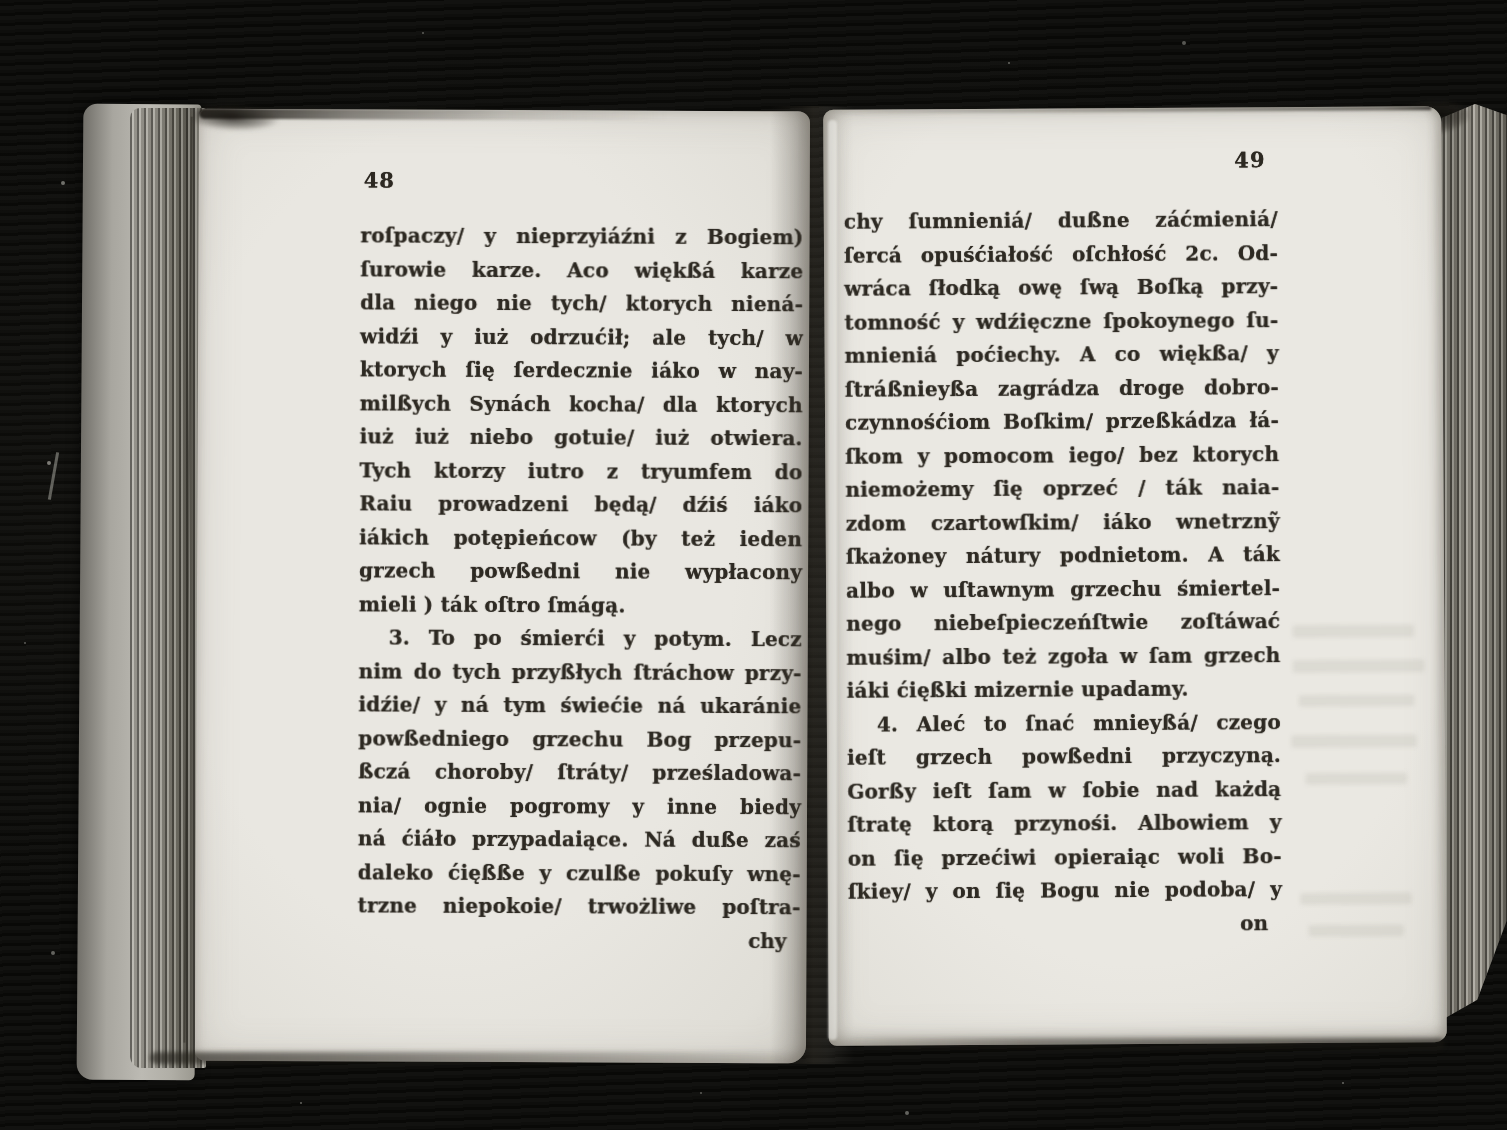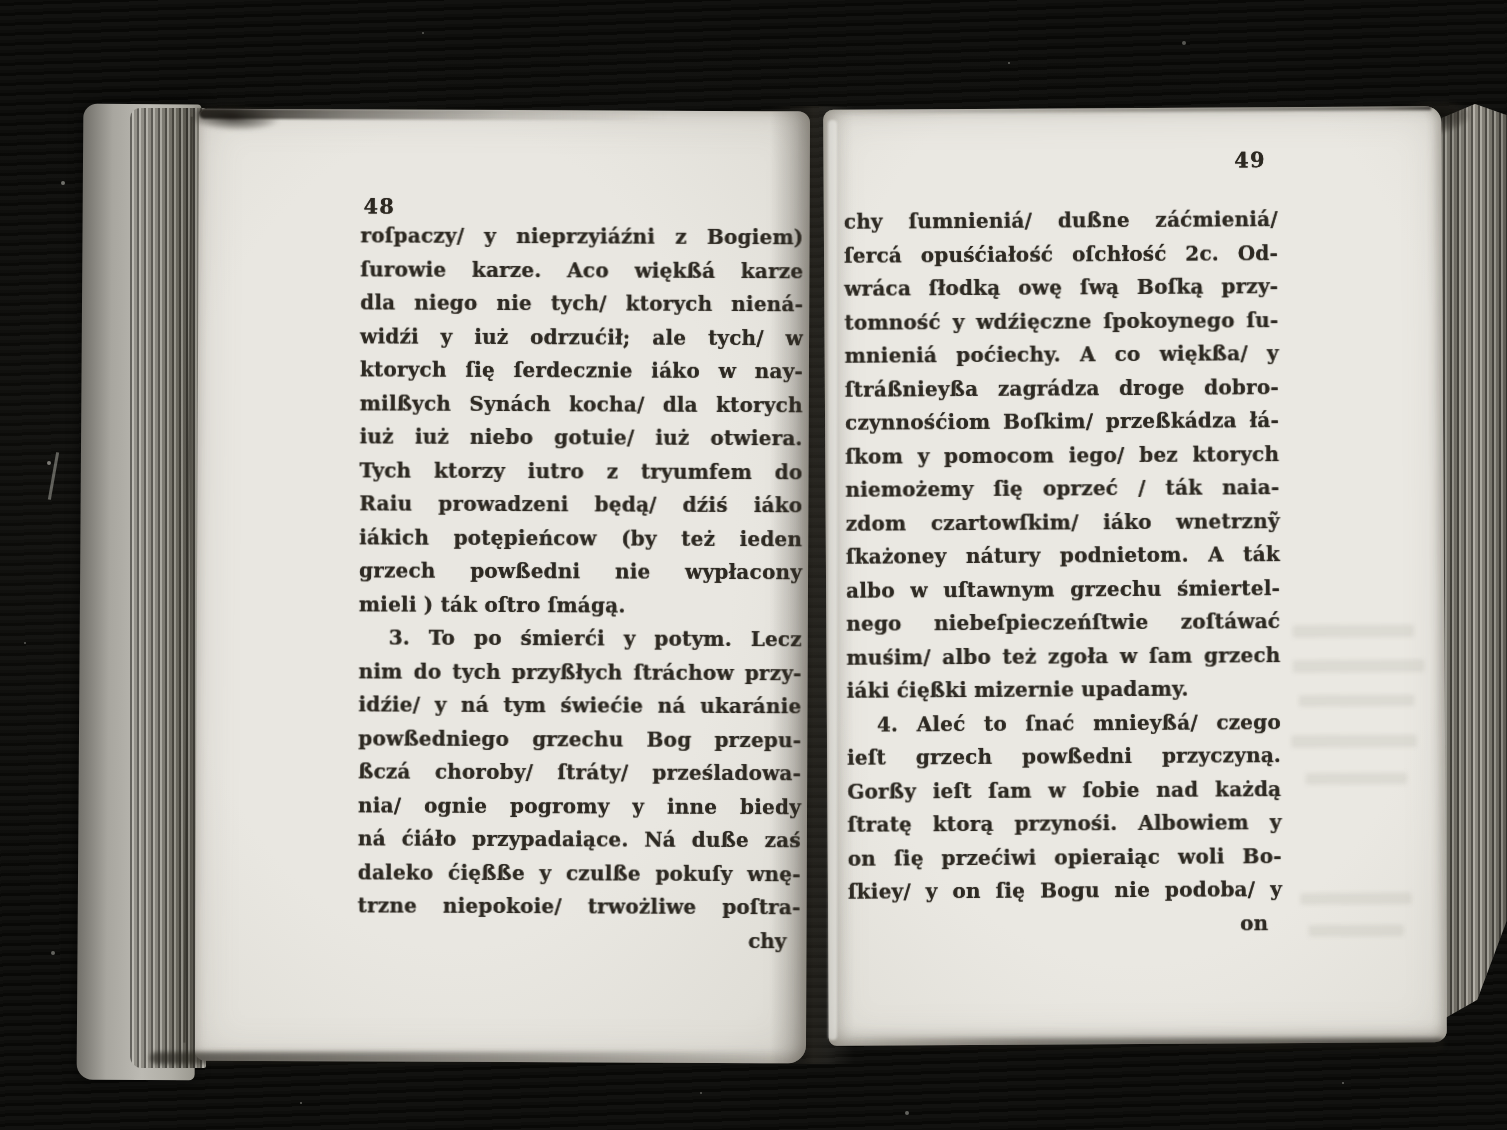--- a/index.html
+++ b/index.html
@@ -77,21 +77,21 @@
   .top-edge-right{
     position:absolute;left:8px;top:0;width:600px;height:4px;
     background:linear-gradient(90deg, transparent, rgba(60,56,48,0.25) 40%, rgba(40,37,30,0.5) 92%, rgba(25,22,18,0.7));
     filter:blur(0.8px);
   }
   
   .textcol{position:absolute;filter:blur(0.3px);}
   .textcol-left{left:162px;top:110px;width:443px;}
   .textcol-right{left:20px;top:96px;width:434px;}
   .pagenum{position:absolute;font-size:21px;font-weight:700;color:#2d2922;letter-spacing:1px;text-shadow:0 0 0.7px rgba(45,40,32,0.9);}
-  .pagenum-left{left:165px;top:58px;margin-top:26px;}
+  .pagenum-left{left:165px;top:58px;}
   .pagenum-right{left:20px;top:40px;width:434px;text-align:right;padding-right:12px;box-sizing:border-box;}
   .tl{
     height:33.5px;line-height:33.5px;font-size:20px;font-weight:700;color:#2d2922;
     text-align:justify;text-align-last:justify;letter-spacing:0.2px;
     text-shadow:0 0 0.7px rgba(45,40,32,0.85);
   }
   .ind{padding-left:30px;box-sizing:border-box;}
   .pend{text-align-last:left;}
   .cw{height:33.5px;line-height:33.5px;font-size:20px;font-weight:700;color:#2d2922;text-align:right;padding-right:14px;text-shadow:0 0 0.7px rgba(45,40,32,0.85);}
   

